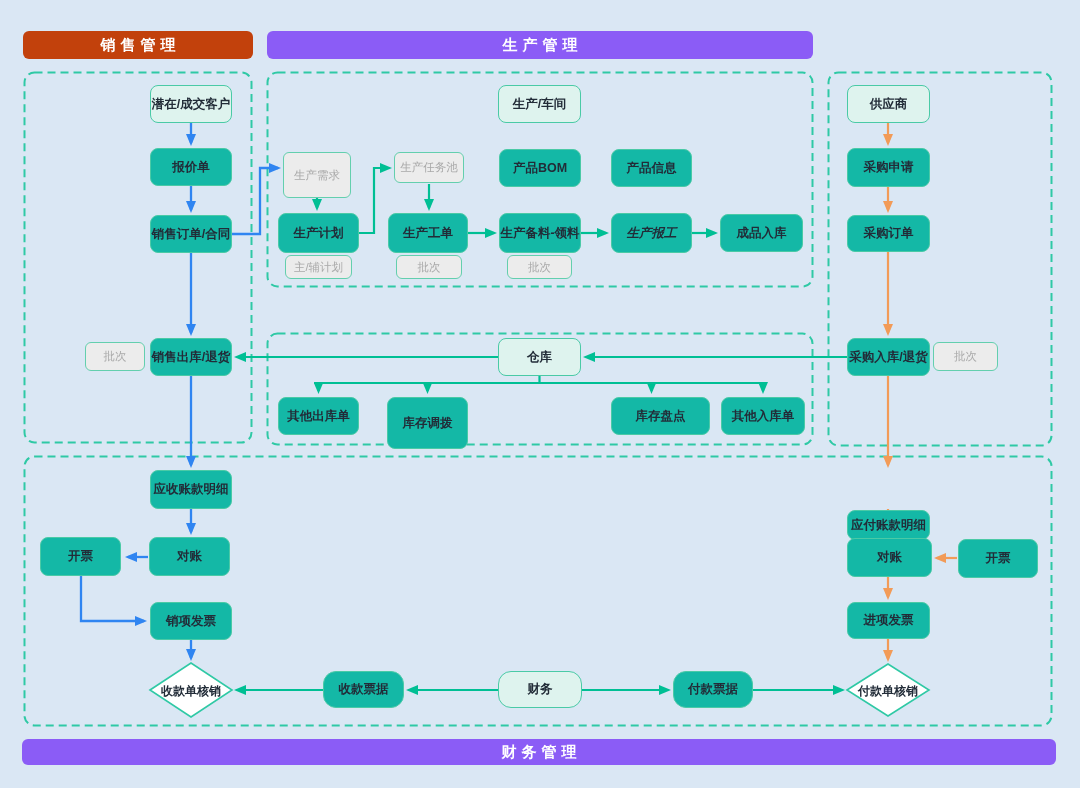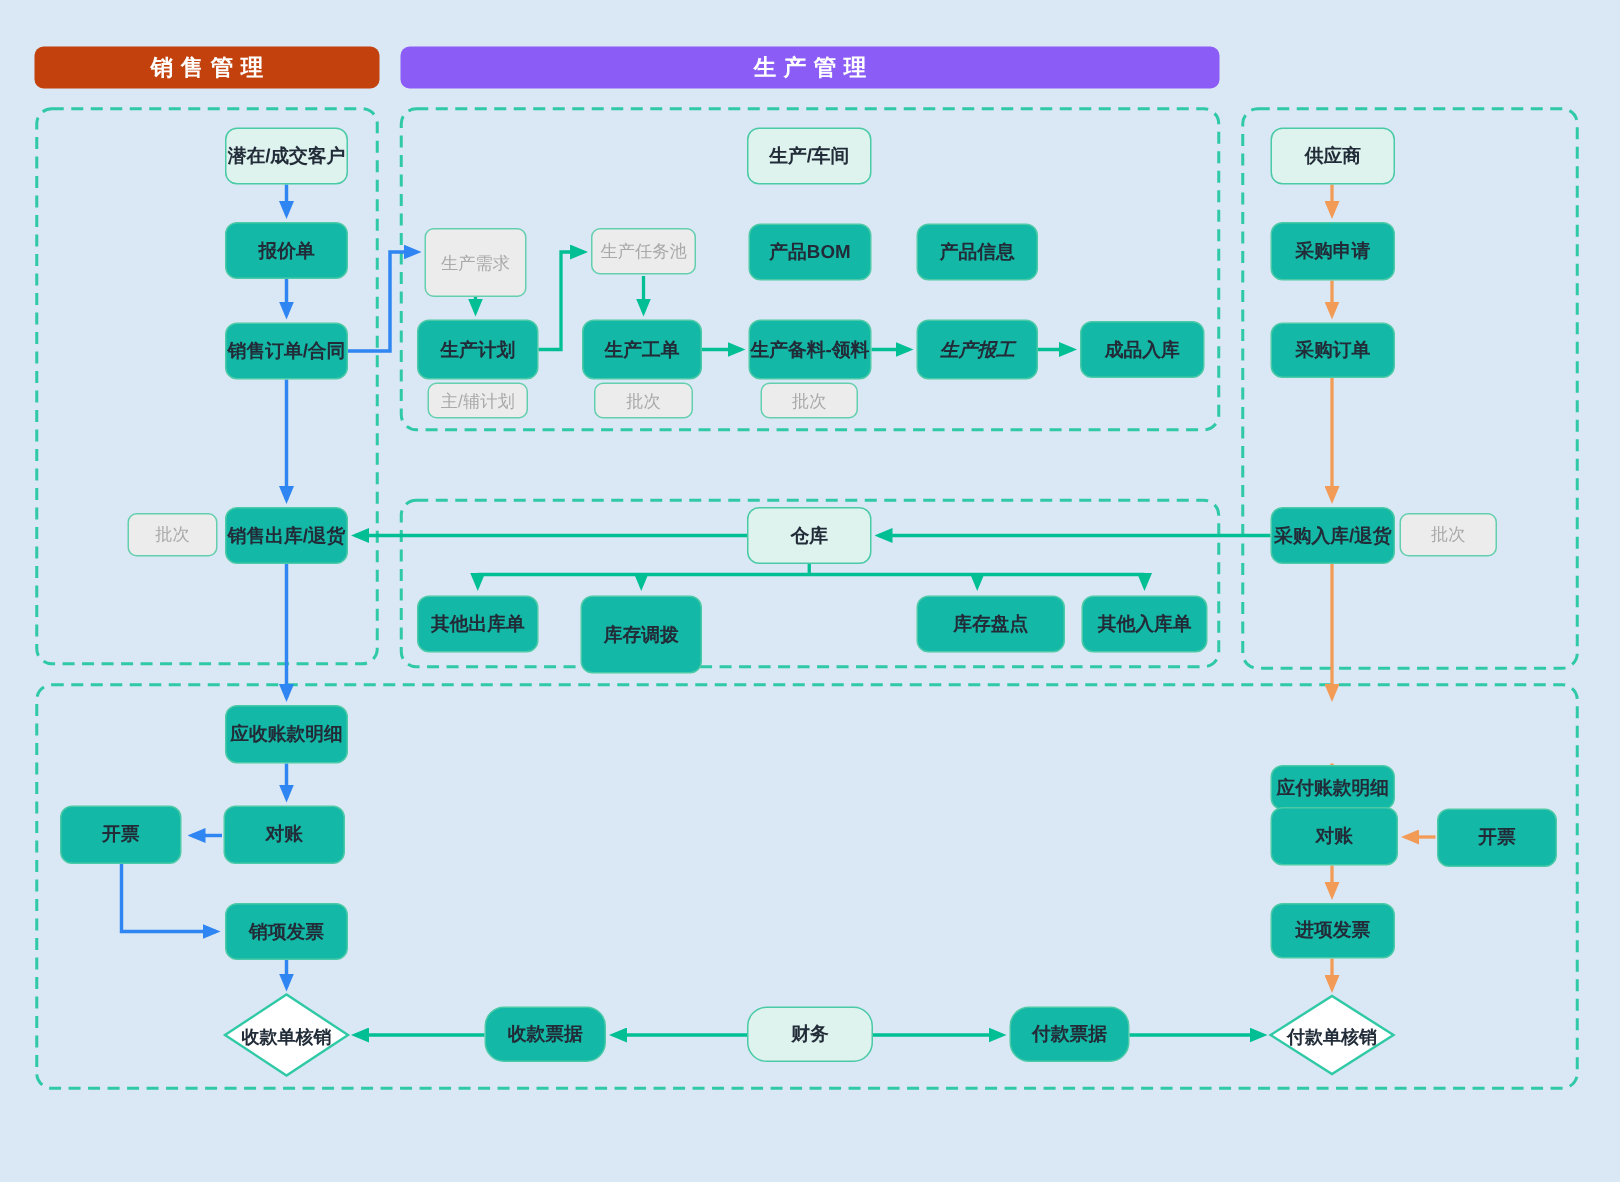--- a/index.html
+++ b/index.html
@@ -91,20 +91,21 @@
       <polyline points="888,577 888,597" marker-end="url(#m-orange)"></polyline>
       <polyline points="888,639 888,659" marker-end="url(#m-orange)"></polyline>
     </g>
 
     <polygon points="150,690 191,663 232,690 191,717" fill="#ffffff" stroke="#2fc9a5" stroke-width="1.6"></polygon>
     <polygon points="847,690 888,664 929,690 888,716" fill="#ffffff" stroke="#2fc9a5" stroke-width="1.6"></polygon>
   </svg>
 
   <div class="hdr blue" style="left:23px;top:31px;width:230px;">销售管理</div>
   <div class="hdr green" style="left:267px;top:31px;width:546px;">生产管理</div>
+  <div class="hdr green" style="left:22px;top:739px;width:1034px;height:26px;">财务管理</div>
 
   <div class="node seed" style="left:150px;top:85px;width:82px;height:38px;">潜在/成交客户</div>
   <div class="node" style="left:150px;top:148px;width:82px;height:38px;">报价单</div>
   <div class="node" style="left:150px;top:215px;width:82px;height:38px;">销售订单/合同</div>
   <div class="node ghost" style="left:85px;top:342px;width:60px;height:29px;">批次</div>
   <div class="node" style="left:150px;top:338px;width:82px;height:38px;">销售出库/退货</div>
   <div class="node" style="left:150px;top:470px;width:82px;height:39px;">应收账款明细</div>
   <div class="node" style="left:40px;top:537px;width:81px;height:39px;">开票</div>
   <div class="node" style="left:149px;top:537px;width:81px;height:39px;">对账</div>
   <div class="node" style="left:150px;top:602px;width:82px;height:38px;">销项发票</div>

